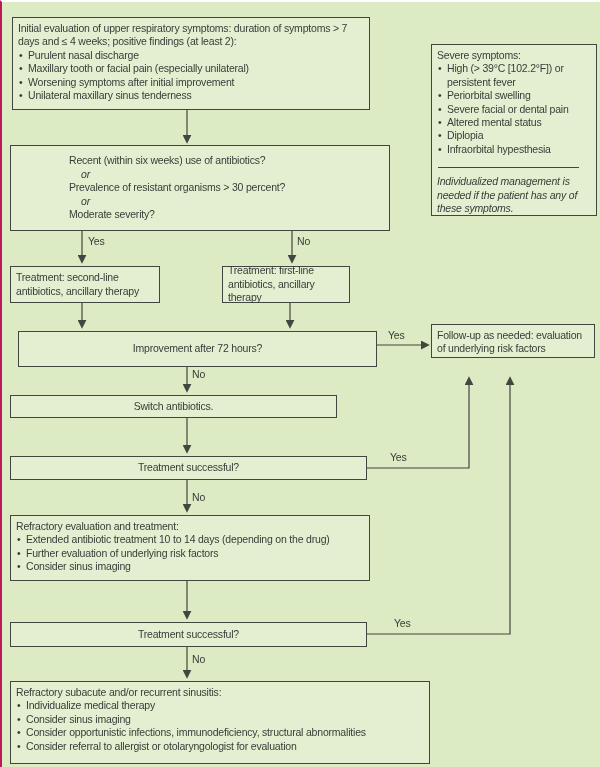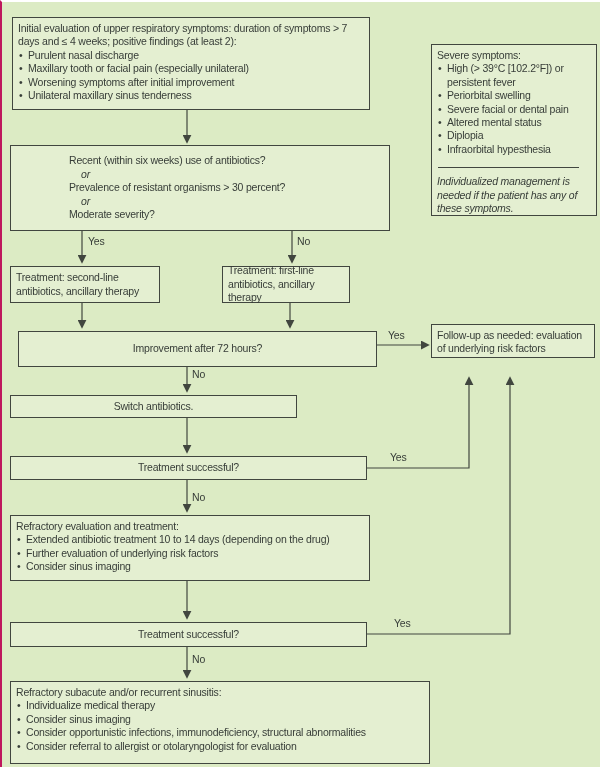--- a/index.html
+++ b/index.html
@@ -134,21 +134,21 @@
   <div class="box center" style="left:8px; top:329px; width:359px; height:36px;margin-left:8px;">
     <div>Improvement after 72 hours?</div>
   </div>
   <div class="edge-label" style="left:386px; top:327px;">Yes</div>
   <div class="edge-label" style="left:190px; top:366px;">No</div>
 
   <div class="box" style="left:429px; top:322px; width:164px; height:34px;">
     <div>Follow-up as needed: evaluation of underlying risk factors</div>
   </div>
 
-  <div class="box center" style="left:8px; top:393px; width:287px; height:23px;">
+  <div class="box center" style="left:8px; top:393px; width:327px; height:23px;">
     <div>Switch antibiotics.</div>
   </div>
 
   <div class="box center" style="left:8px; top:454px; width:357px; height:24px;">
     <div>Treatment successful?</div>
   </div>
   <div class="edge-label" style="left:388px; top:449px;">Yes</div>
   <div class="edge-label" style="left:190px; top:489px;">No</div>
 
   <div class="box" style="left:8px; top:513px; width:360px; height:66px;">

